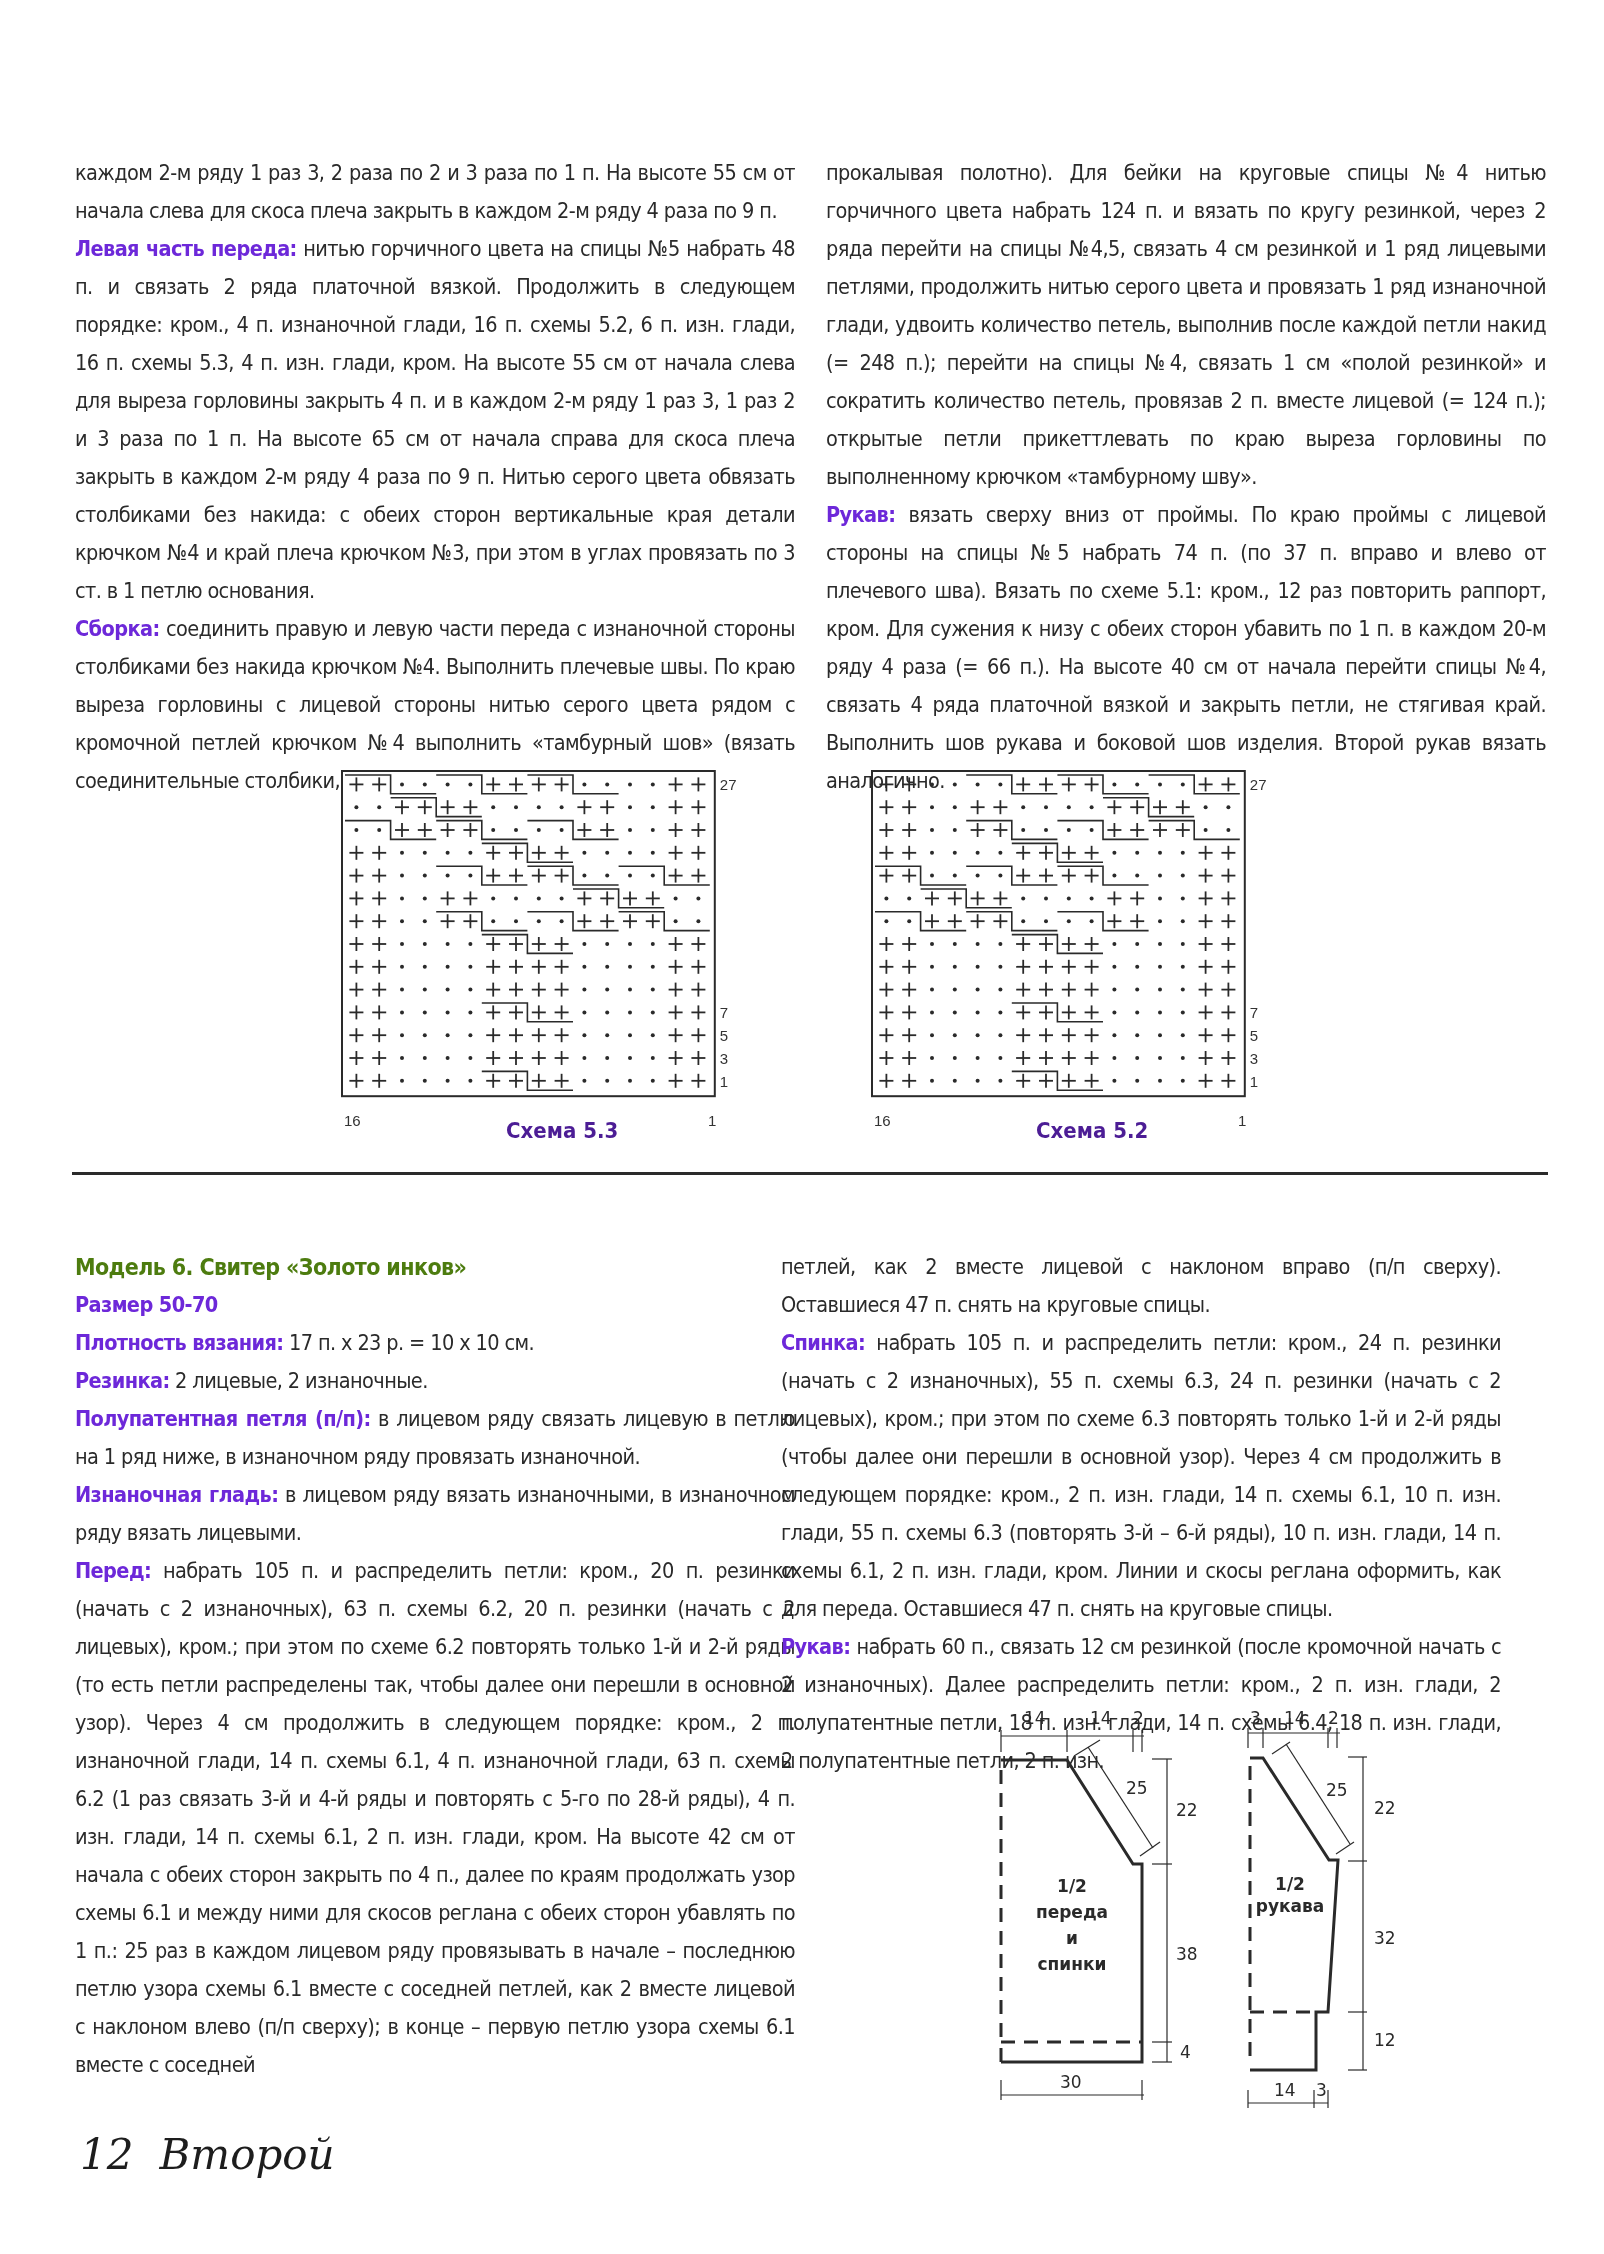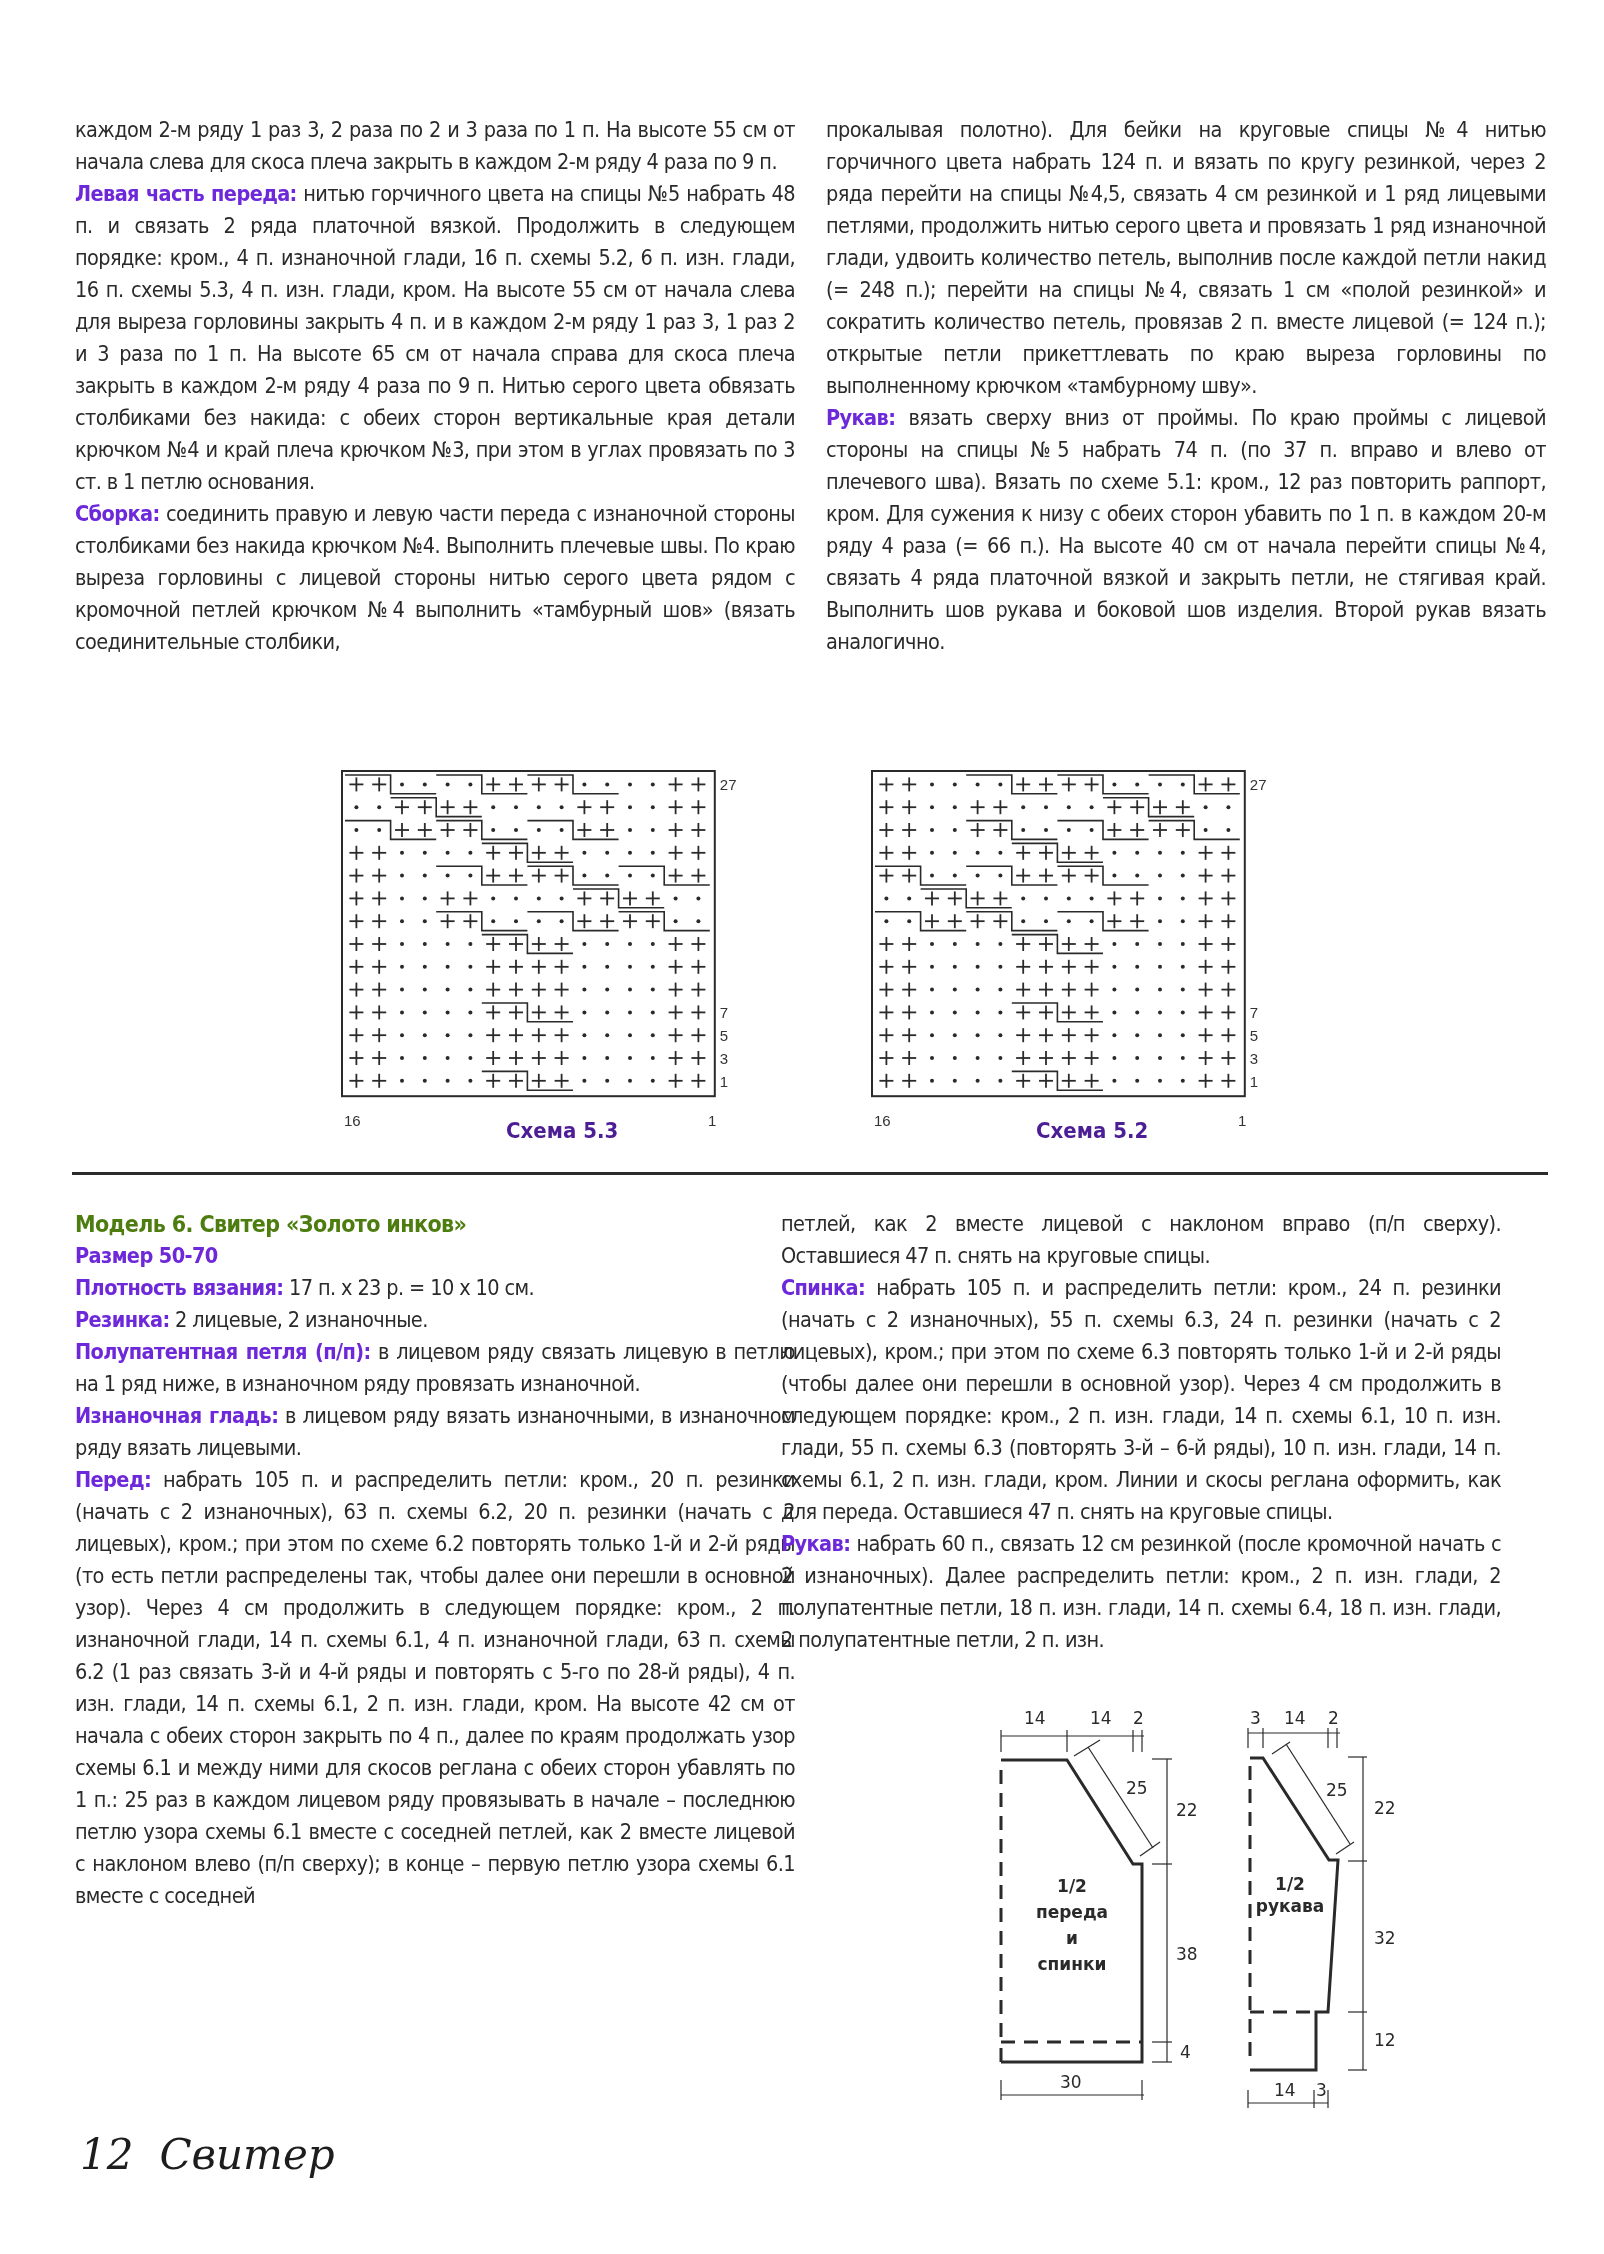--- a/index.html
+++ b/index.html
@@ -1,19 +1,19 @@
 <!DOCTYPE html>
 <html><head>
 <meta charset="utf-8">
 <style>
   html, body { margin: 0; padding: 0; background: #ffffff; }
   body { width: 1604px; height: 2254px; position: relative; overflow: hidden;
          font-family: "DejaVu Sans Condensed", "DejaVu Sans", sans-serif; color: #2a2a2a; }
-  .col { position: absolute; font-size: 21.5px; line-height: 32px; letter-spacing: -0.6px;
-         font-stretch: condensed; text-align: justify; }
+  .col { position: absolute; font-size: 21.5px; line-height: 38px; letter-spacing: -0.6px;
+         font-stretch: condensed; text-align: justify; margin-top: 40px; }
   .col p { margin: 0; }
   .col b { font-weight: bold; color: #6d28d9; }
   #col-tl { left: 75px; top: 114px; width: 720px; }
   #col-tr { left: 826px; top: 114px; width: 720px; }
   #col-bl { left: 75px; top: 1208px; width: 720px; }
   #col-br { left: 781px; top: 1208px; width: 720px; }
   .title { font-weight: bold; font-size: 23px; color: #4d7c0f; }
   .rule { position: absolute; left: 72px; top: 1172px; width: 1476px; height: 3px; background: #2a2a2a; }
   .chart { position: absolute; }
   .chart svg { display: block; }
@@ -870,14 +870,14 @@
     <text class="dim" x="164" y="244">32</text>
     <text class="dim" x="164" y="346">12</text>
     <text class="dim" x="64" y="396">14</text>
     <text class="dim" x="106" y="396">3</text>
     <text class="lbl" x="80" y="190" text-anchor="middle">1/2</text>
     <text class="lbl" x="80" y="212" text-anchor="middle">рукава</text>
   </svg>
 </div>
 
 <div class="footer">
-  <span>12</span><span class="mag">Свитер</span>
+  <span>12</span><span class="mag">Второй</span>
 </div>
 
 </body></html>

